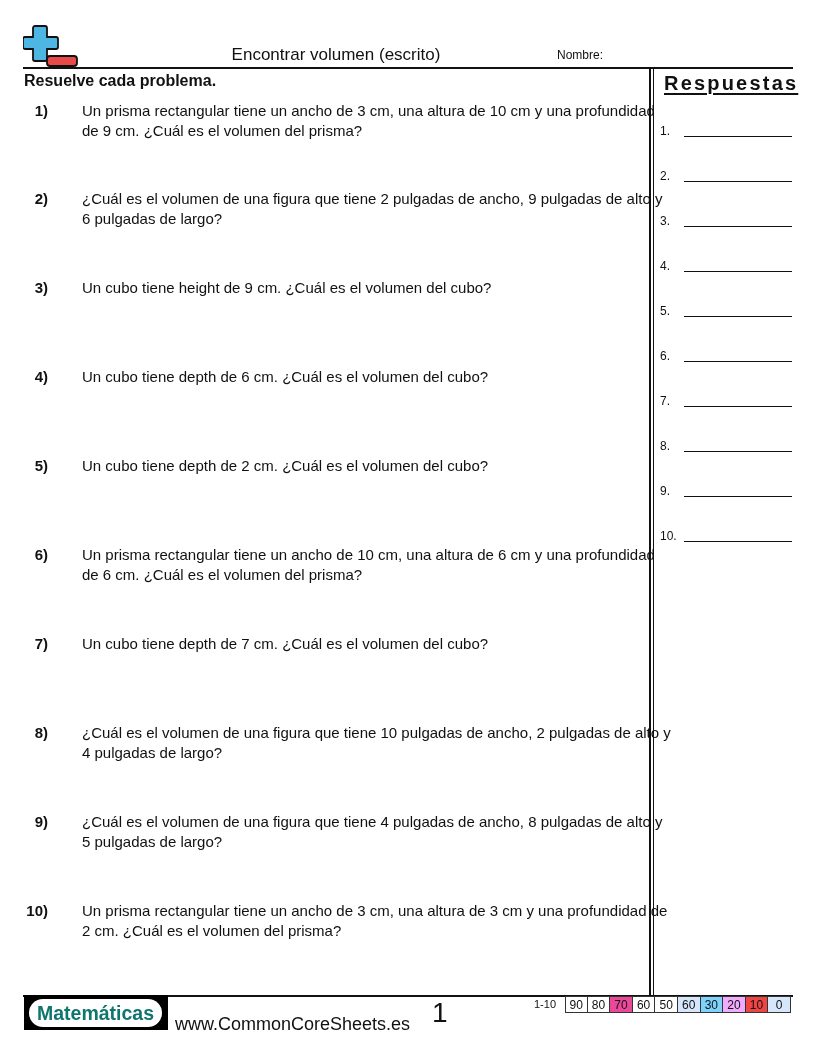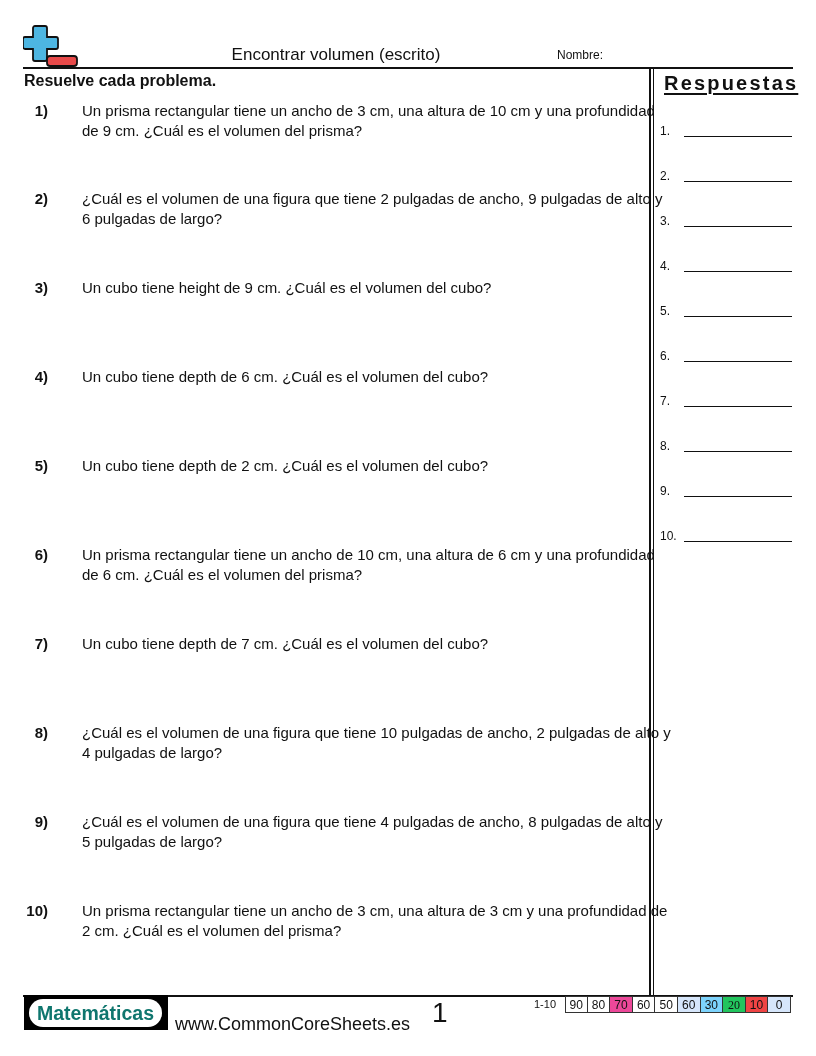--- a/index.html
+++ b/index.html
@@ -150,16 +150,16 @@
 <div class="abs page-num">1</div>
 <div class="abs range-lbl">1-10</div>
 <div class="abs scores">
   <div class="score" style="background: rgb(255, 255, 255);">90</div>
   <div class="score" style="background: rgb(255, 255, 255);">80</div>
   <div class="score" style="background: #ec4899;">70</div>
   <div class="score" style="background: rgb(255, 255, 255);">60</div>
   <div class="score" style="background: rgb(255, 255, 255);">50</div>
   <div class="score fail" style="background: rgb(214, 230, 251);">60</div>
   <div class="score fail" style="background: #7dd3fc;">30</div>
-  <div class="score fail" style="background: #22c55e; font-family: Liberation Serif, serif;">20</div>
+  <div class="score fail" style="background: #f0abfc;">20</div>
   <div class="score fail" style="background: #ef4444;">10</div>
   <div class="score fail" style="background: rgb(214, 230, 251);">0</div>
 </div>
 
 </body></html>

